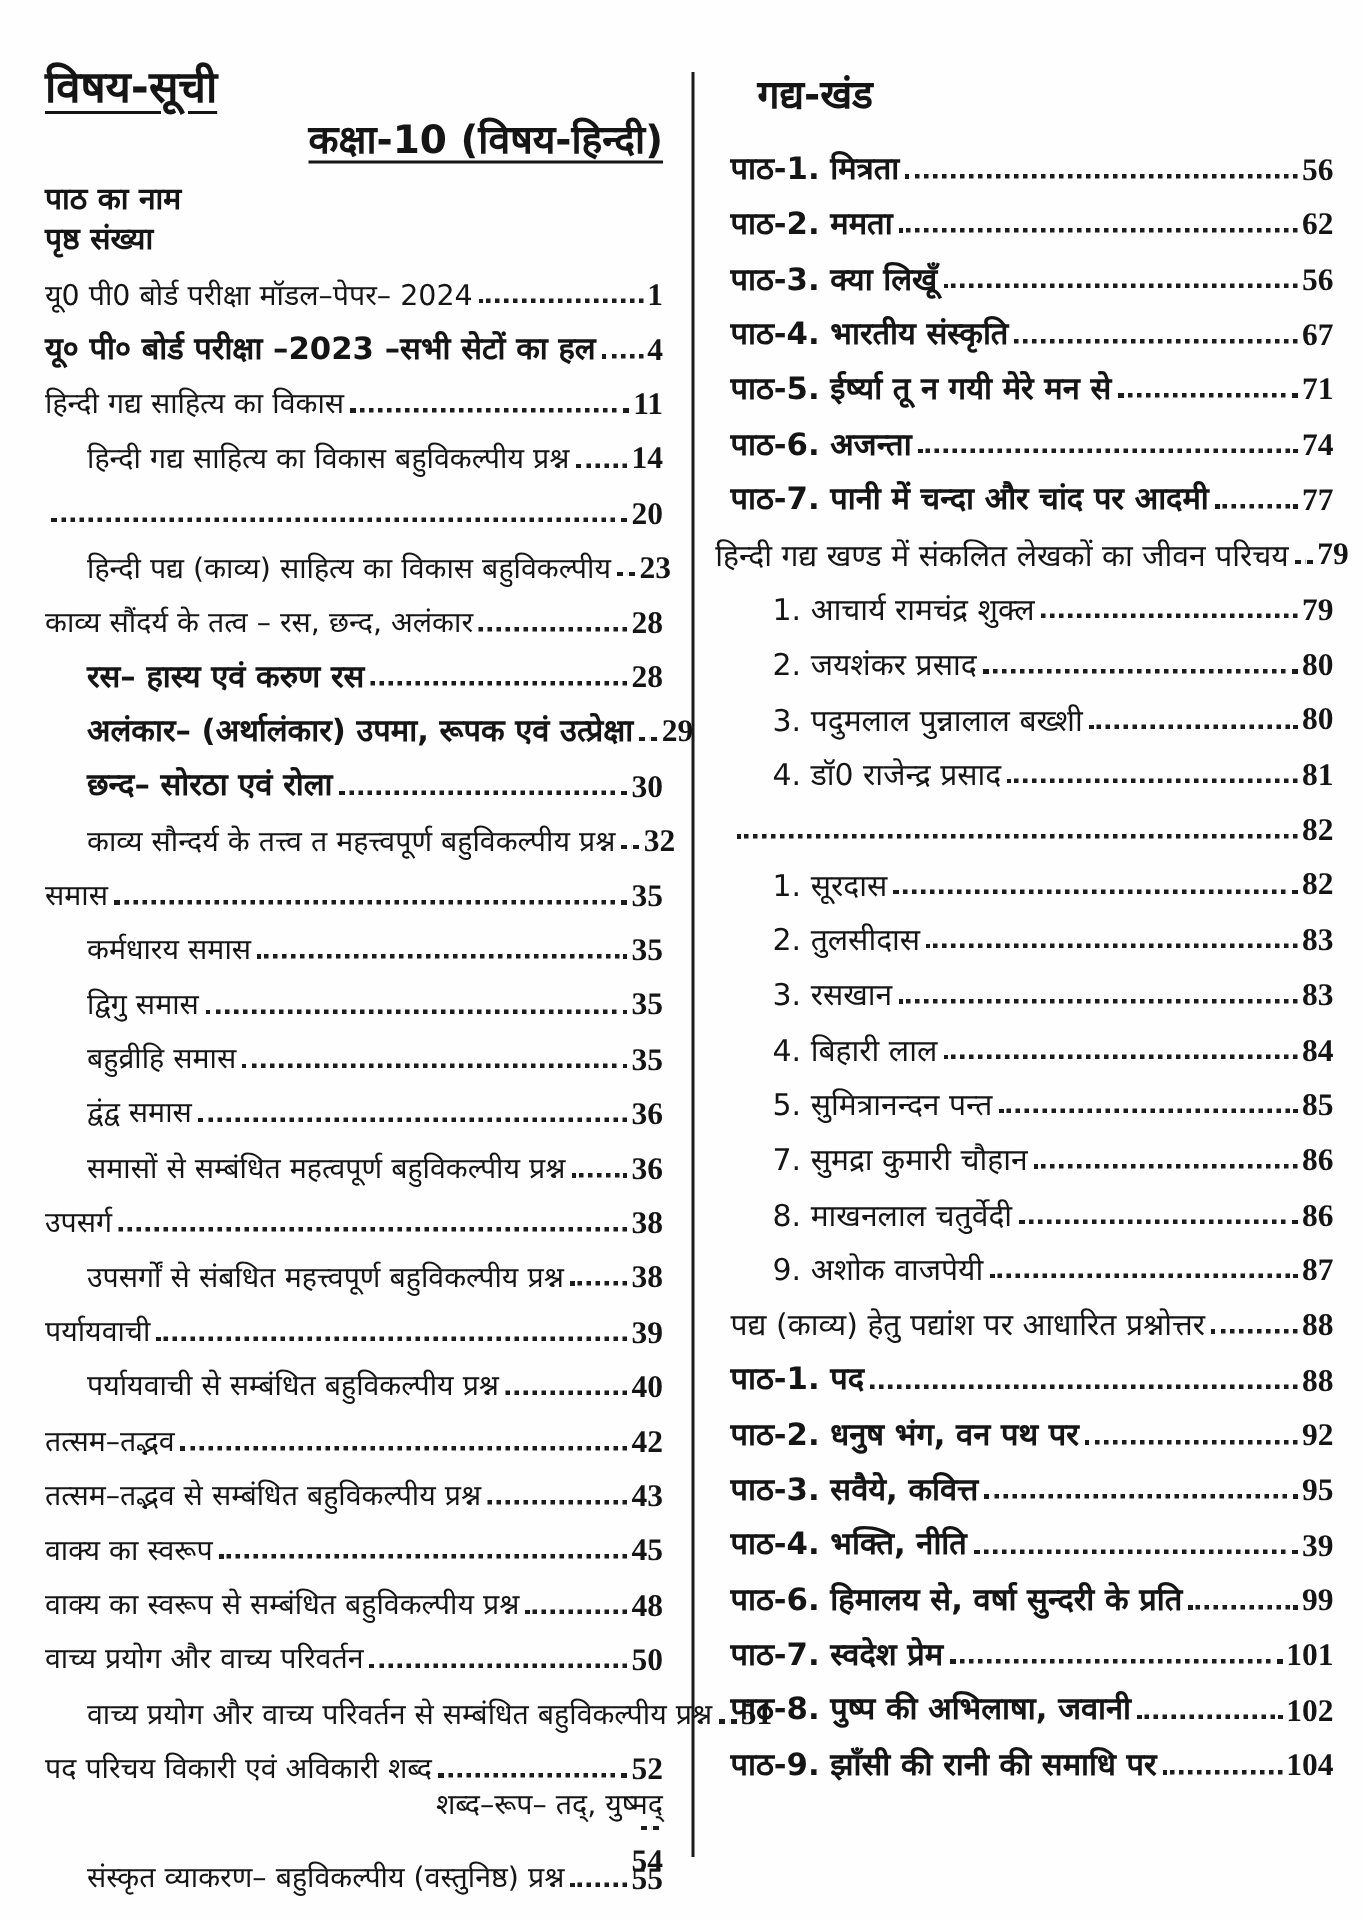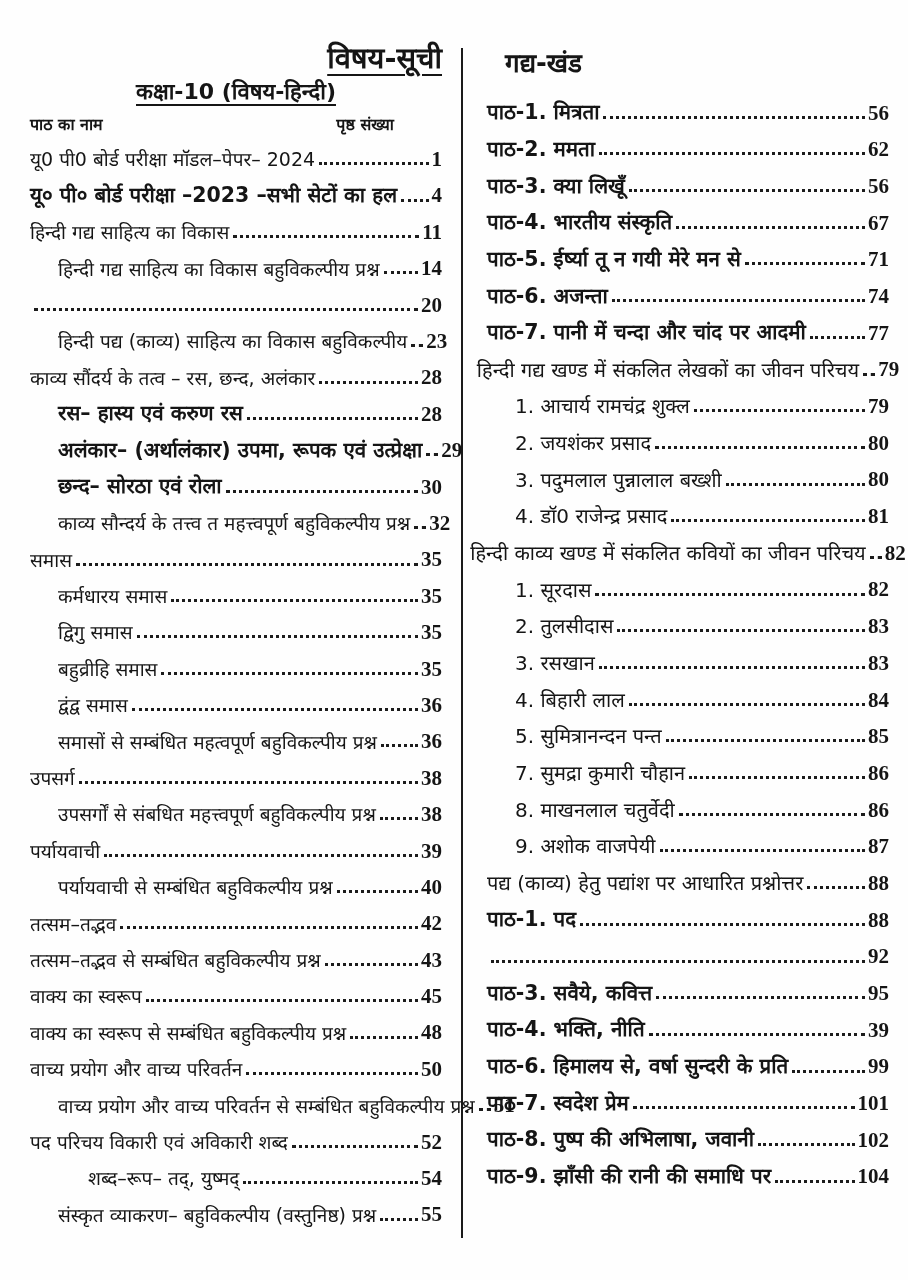--- a/index.html
+++ b/index.html
@@ -21,61 +21,62 @@
     position: absolute;
     left: 30px; top: 40px;
     width: 412px;
   }
   .right-col {
     position: absolute;
     left: 487px; top: 44px;
     width: 402px;
   }
   .main-title {
-    text-align: right;
+    text-align: left;
     font-size: 29px; font-weight: 700;
     text-decoration: underline;
     text-underline-offset: 6px;
     text-decoration-thickness: 2px;
     line-height: 1.25;
     margin: 0;
   }
   .sub-title {
-    text-align: center;
-    font-size: 22px; font-weight: 700;
+    text-align: right;
+    font-size: 26px; font-weight: 700;
     text-decoration: underline;
     text-underline-offset: 5px;
     text-decoration-thickness: 2px;
     line-height: 1.3;
     margin: 2px 0 6px 0;
   }
   .col-head-row {
     display: flex;
     justify-content: space-between;
     padding-right: 48px;
-    font-size: 16px; font-weight: 700;
+    font-size: 20px; font-weight: 700;
     margin: 4px 0 2px 0;
+    flex-direction: column;
   }
   .section-title {
     font-size: 26px; font-weight: 700;
     margin: 0 0 10px 18px;
   }
   .toc-row {
     display: flex;
     align-items: flex-end;
     height: 36.4px;
     font-size: 19px;
     line-height: 1.15;
     white-space: nowrap;
   }
   .right-col .toc-row { height: 36.7px; font-size: 20px; justify-content: center; }
   .toc-row.bold { font-weight: 700; font-size: 20.5px; }
   .right-col .toc-row.bold { font-size: 20.5px; }
   .toc-row.indent-1 { padding-left: 28px; }
-  .toc-row.indent-2 { padding-left: 58px; }
+  .toc-row.indent-2 { padding-left: 58px; flex-direction: column; }
   .toc-label { flex: 0 0 auto; padding-bottom: 2px; }
   .toc-dots {
     flex: 1 1 auto;
     min-width: 12px;
     border-bottom: 3px dotted #1c1c1c;
     margin: 0 3px 8px 4px;
     height: 0;
   }
   .toc-page {
     flex: 0 0 auto;
@@ -354,21 +355,20 @@
           <span class="toc-page">80</span>
         </div>
 
         <div class="toc-row indent-1">
           <span class="toc-label">4. डॉ0 राजेन्द्र प्रसाद</span>
           <span class="toc-dots"></span>
           <span class="toc-page">81</span>
         </div>
 
         <div class="toc-row indent-0">
-          <span class="toc-label">हिन्दी काव्य खण्ड में संकलित कवियों का जीवन परिचय</span>
           <span class="toc-dots"></span>
           <span class="toc-page">82</span>
         </div>
 
         <div class="toc-row indent-1">
           <span class="toc-label">1. सूरदास</span>
           <span class="toc-dots"></span>
           <span class="toc-page">82</span>
         </div>
 
@@ -420,20 +420,21 @@
           <span class="toc-page">88</span>
         </div>
 
         <div class="toc-row indent-0 bold">
           <span class="toc-label">पाठ-1. पद</span>
           <span class="toc-dots"></span>
           <span class="toc-page">88</span>
         </div>
 
         <div class="toc-row indent-0 bold">
+          <span class="toc-label">पाठ-2.  धनुष भंग, वन पथ पर</span>
           <span class="toc-dots"></span>
           <span class="toc-page">92</span>
         </div>
 
         <div class="toc-row indent-0 bold">
           <span class="toc-label">पाठ-3.  सवैये, कवित्त</span>
           <span class="toc-dots"></span>
           <span class="toc-page">95</span>
         </div>
 

